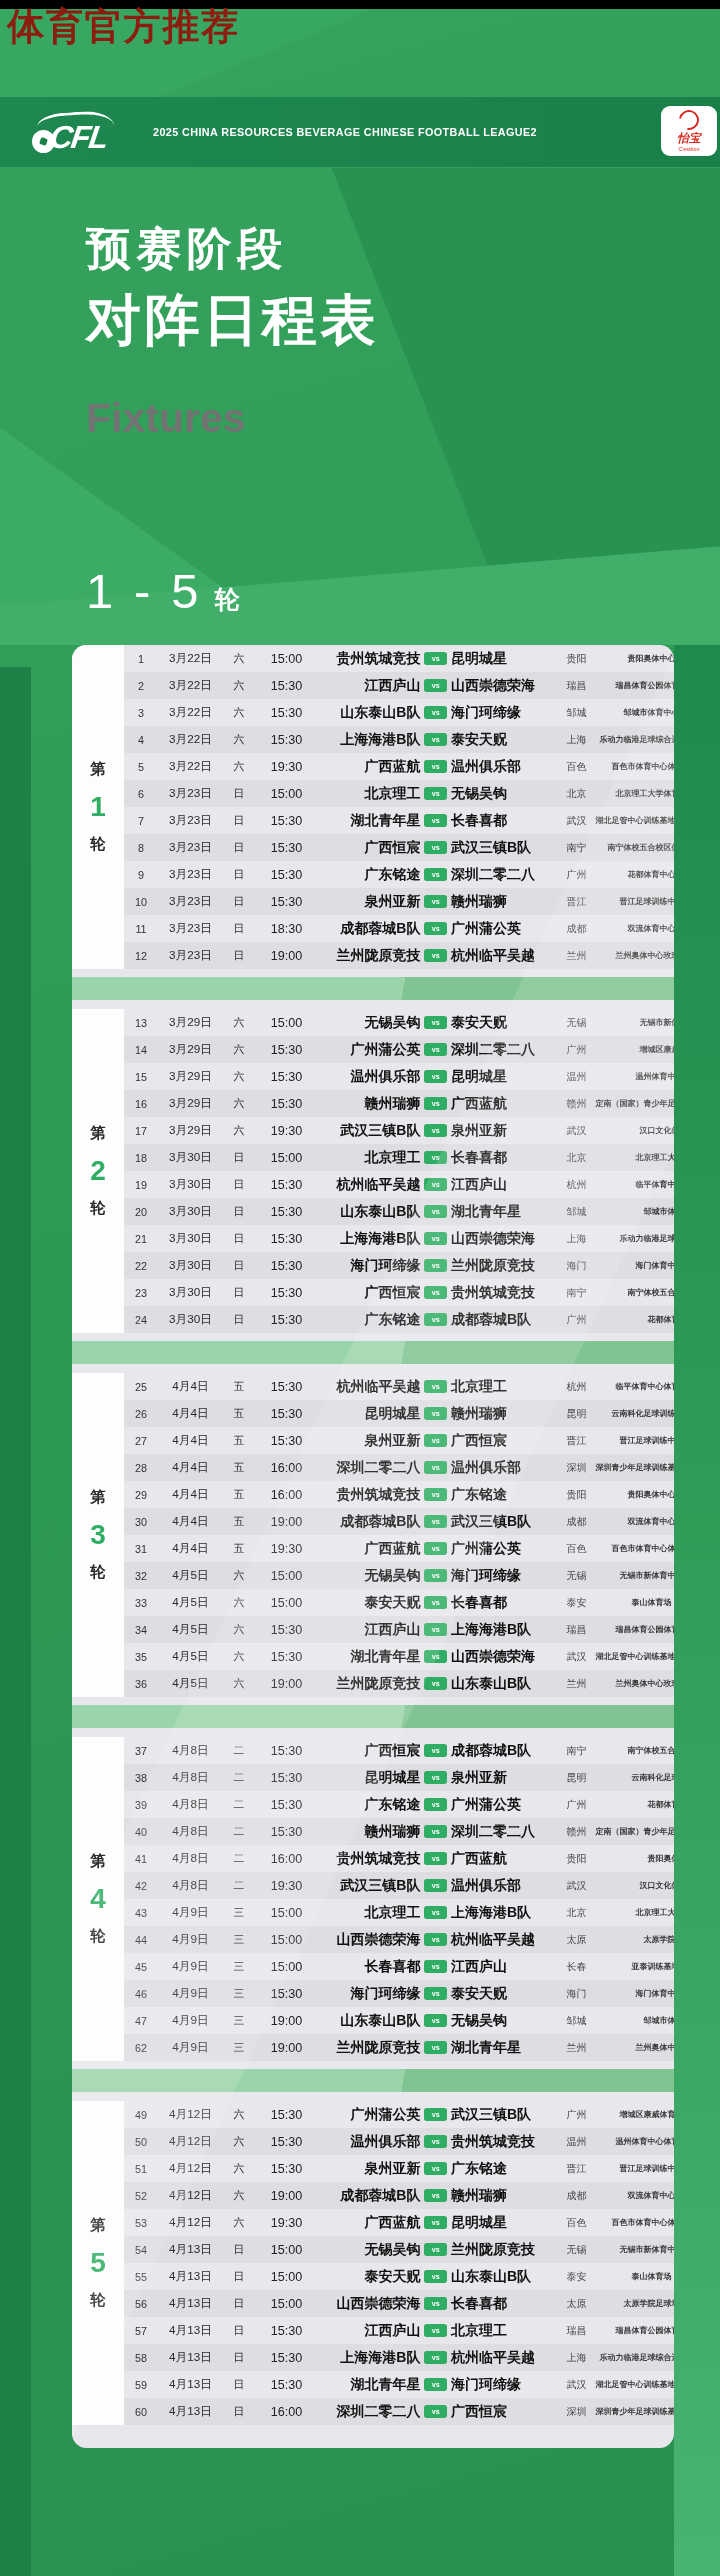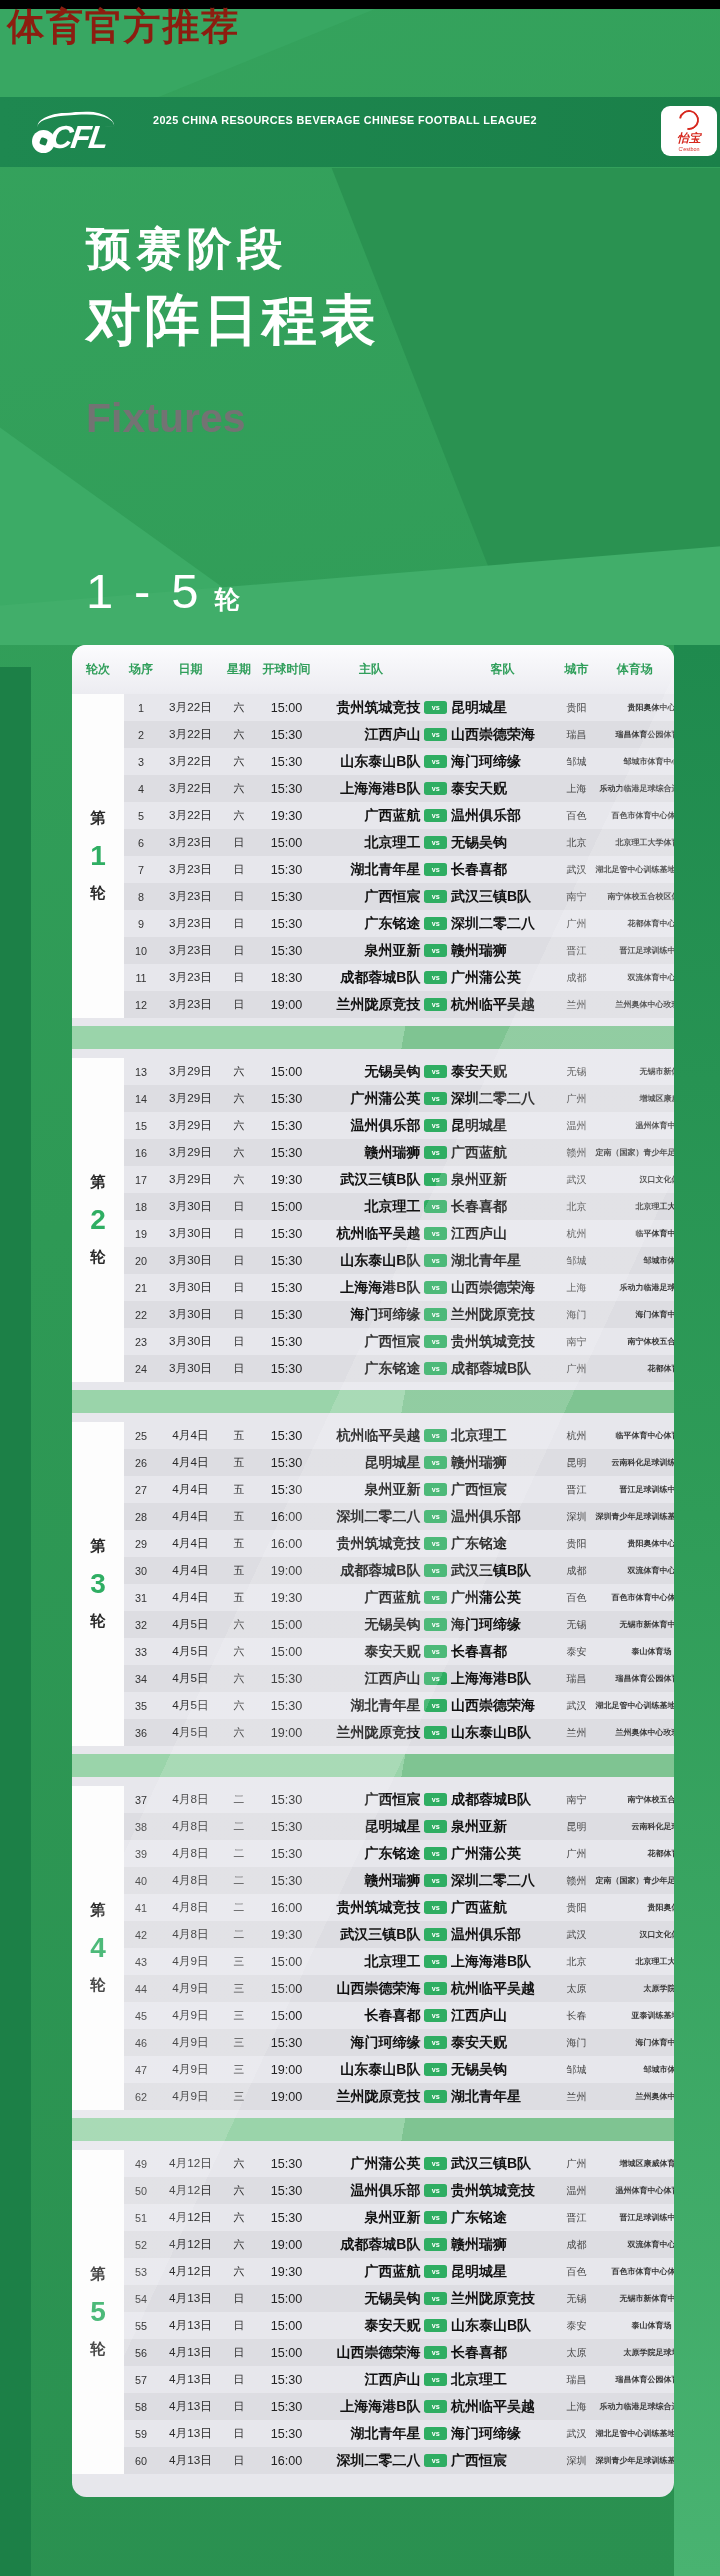--- a/index.html
+++ b/index.html
@@ -30,21 +30,21 @@
     background:linear-gradient(90deg,#1e8850,#1a8049);z-index:5;}
   .logo{left:32px;top:110px;width:99px;height:49px;z-index:6;}
   .logo .ball{position:absolute;left:0;top:20px;width:23.4px;height:23.4px;border-radius:50%;background:#fff;}
   .logo .ball i{position:absolute;left:8px;top:8px;width:7.2px;height:7.2px;background:#1a8049;border-radius:1.8px;transform:rotate(20deg);}
   .logo .swoosh{position:absolute;left:5.4px;top:1.8px;width:77px;height:14.4px;
     border-top:3.6px solid #fff;border-radius:50% 60% 0 0/100% 140% 0 0;transform:rotate(-4deg);}
   .logo .cfl{position:absolute;left:18px;top:9px;font-size:32px;font-weight:bold;font-style:italic;
     color:#fff;letter-spacing:-1.8px;transform:skewX(-8deg);}
   .band-titles{left:153px;top:106px;width:468px;z-index:6;color:#fff;}
   .t-cn{font-size:25px;font-weight:bold;letter-spacing:0.9px;white-space:nowrap;}
-  .t-en{font-size:10.8px;font-weight:bold;letter-spacing:0.4px;margin-top:8px;white-space:nowrap;}
+  .t-en{font-size:10.8px;font-weight:bold;letter-spacing:0.4px;margin-top:20px;white-space:nowrap;}
   .sponsor{left:661px;top:106px;width:56px;height:50px;background:#fff;border-radius:9px;z-index:6;
     display:flex;flex-direction:column;align-items:center;justify-content:center;}
   .sponsor .ring{width:16px;height:16px;border:2.7px solid #d6281e;border-radius:50%;border-left-color:transparent;transform:rotate(-35deg);}
   .sponsor .nm{font-size:11.7px;font-weight:bold;color:#d6281e;font-style:italic;margin-top:0.9px;}
   .sponsor .sub{font-size:5.4px;color:#d6281e;}
   
   .stage{left:86px;top:219px;font-size:45px;font-weight:bold;color:#fff;letter-spacing:5.4px;z-index:6;}
   .sched{left:86px;top:284px;font-size:55px;font-weight:bold;color:#fff;letter-spacing:3.6px;z-index:6;}
   .fixtures{left:86px;top:395px;font-size:41px;font-weight:bold;color:#737373;z-index:6;}
   .range{left:86px;top:563px;color:#fff;z-index:6;display:flex;align-items:baseline;}
@@ -126,32 +126,20 @@
 
 <div class="abs stage">预赛阶段</div>
 <div class="abs sched">对阵日程表</div>
 <div class="abs fixtures">Fixtures</div>
 <div class="abs range">
   <span class="num">1 - 5</span>
   <span class="unit">轮</span>
 </div>
 
 <div class="abs card">
-  <div class="thead">
-    <div class="th c-round">轮次</div>
-    <div class="th c-no">场序</div>
-    <div class="th c-date">日期</div>
-    <div class="th c-day">星期</div>
-    <div class="th c-time">开球时间</div>
-    <div class="th c-home">主队</div>
-    <div class="th c-vs"></div>
-    <div class="th c-away">客队</div>
-    <div class="th c-city">城市</div>
-    <div class="th c-stadium">体育场</div>
-  </div>
   <div id="rounds">
       <div class="section">
         <div class="round-col">
           <span class="zi">第</span>
           <span class="rnum">1</span>
           <span class="zi">轮</span>
         </div>
         <div class="rows">
           <div class="row">
             <div class="cell c-no v-no">1</div>

